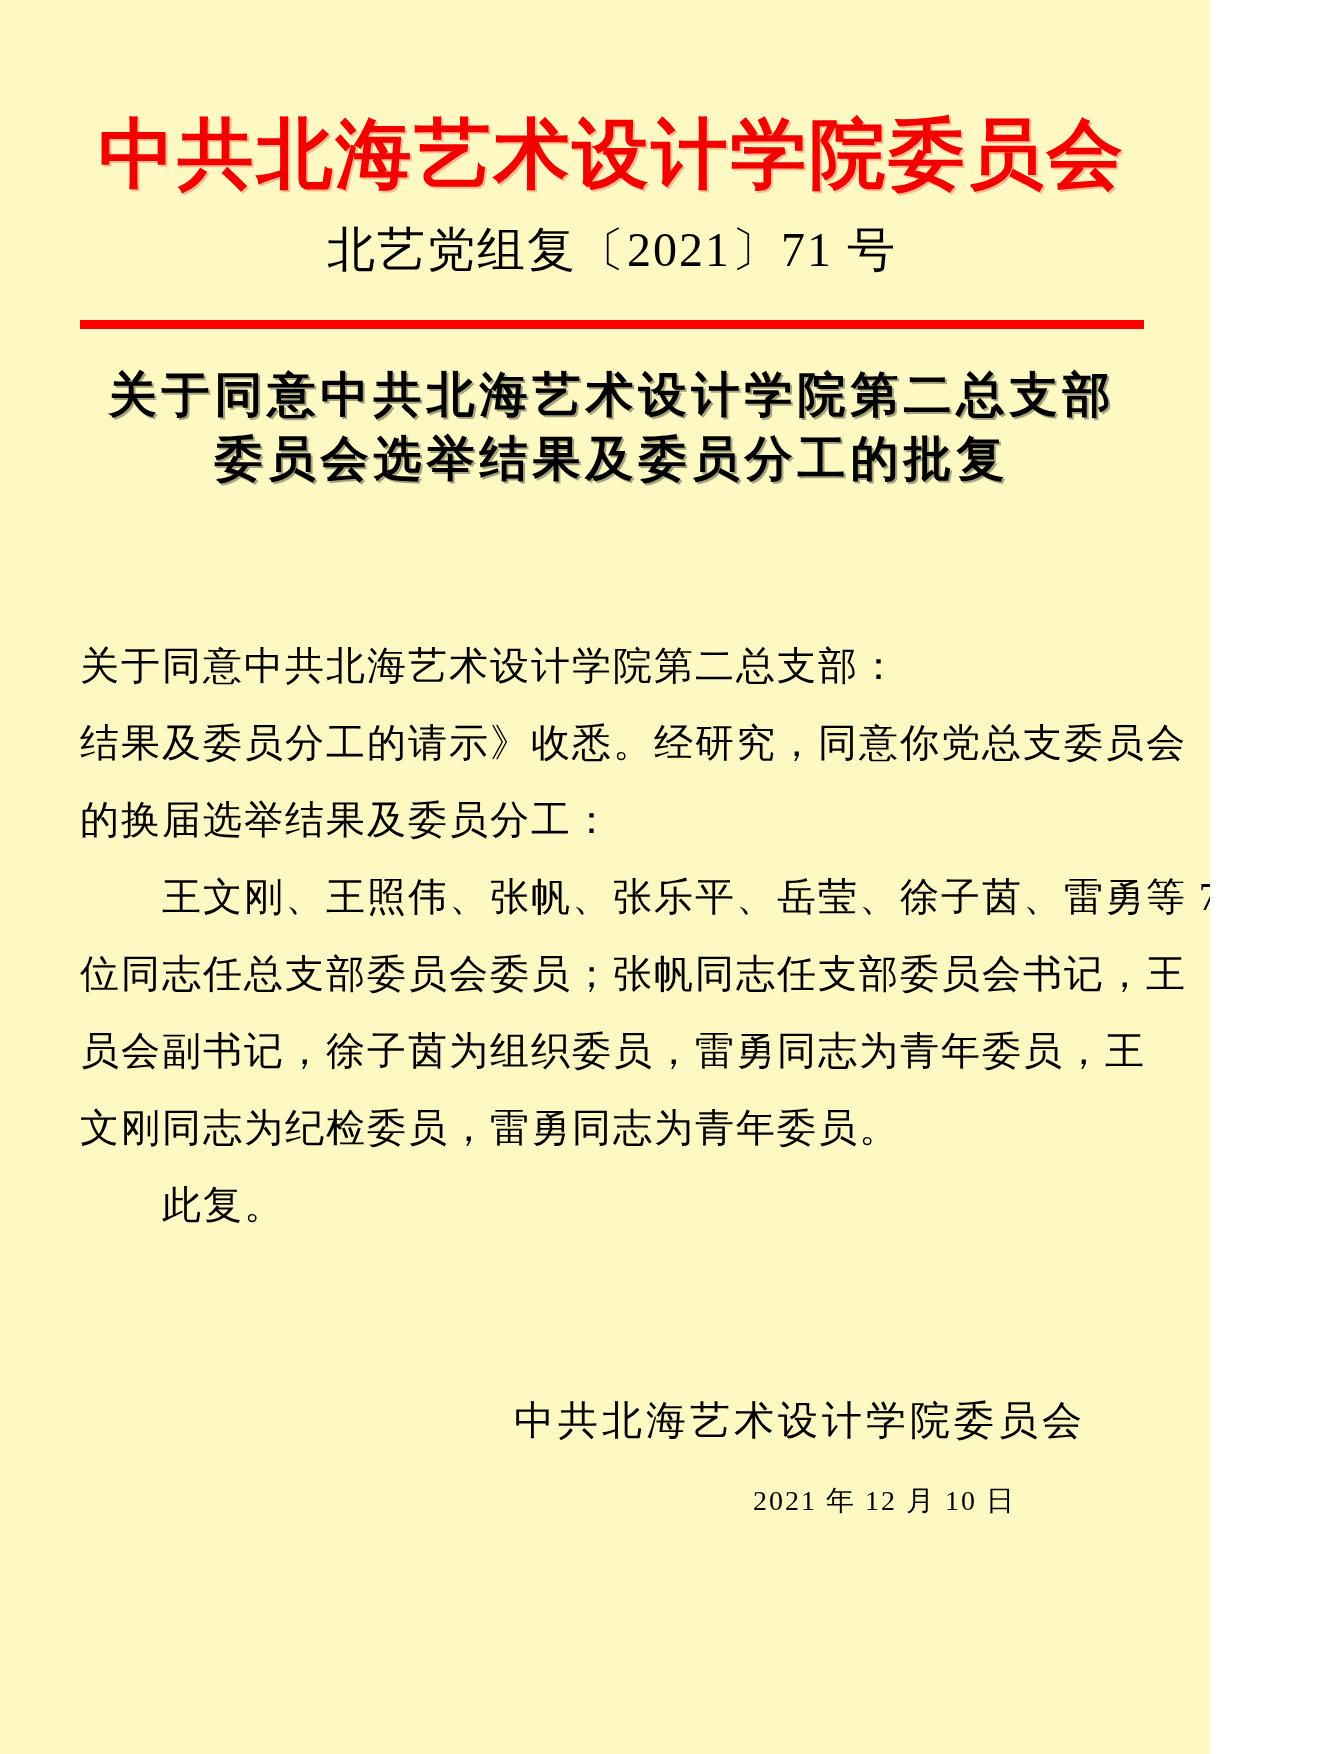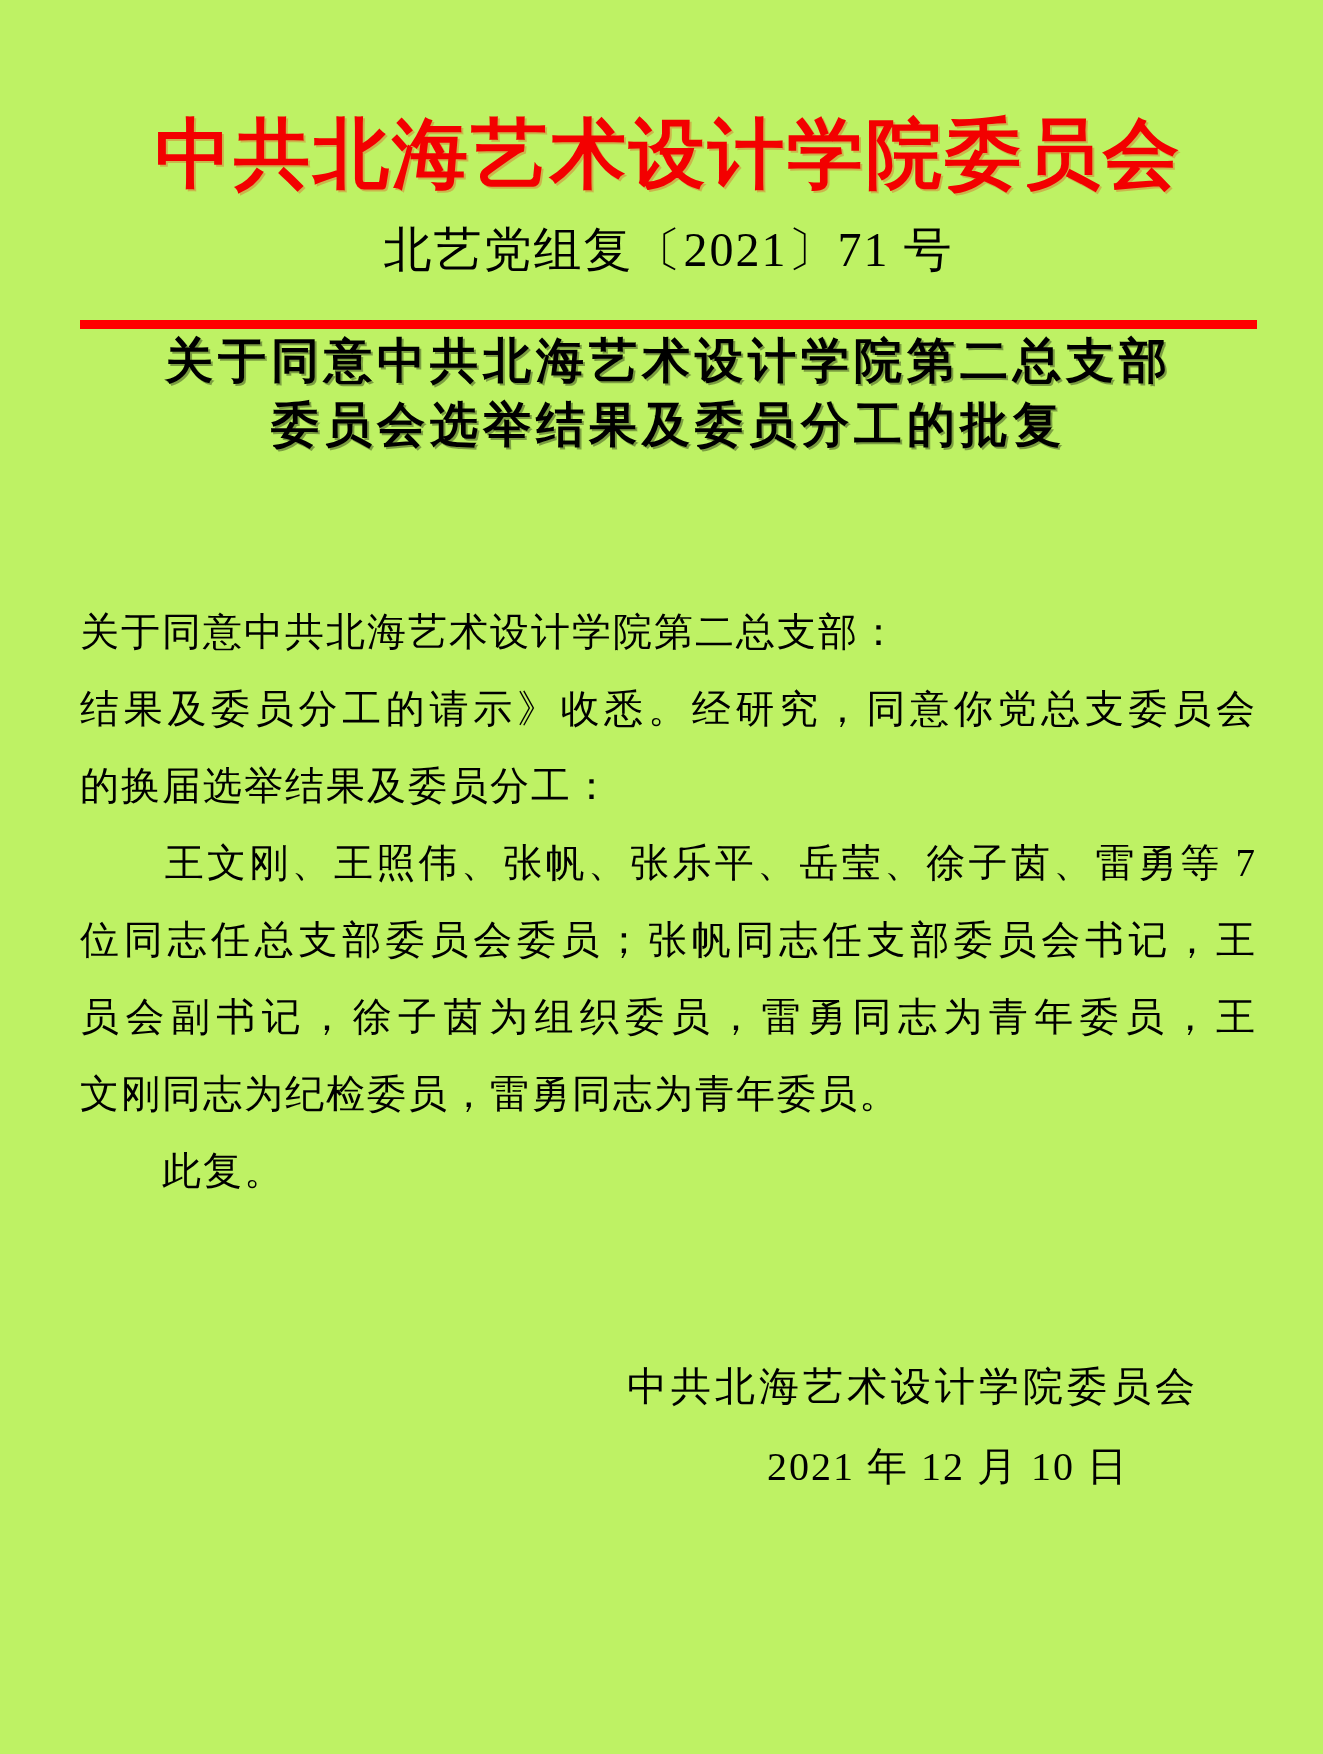--- a/index.html
+++ b/index.html
@@ -2,23 +2,23 @@
 <html style="--accent-red: #f30000; --rule-red: #ff0000;"><head>
 <meta charset="utf-8">
 <style>
   html, body {
     margin: 0;
     padding: 0;
     background: #ffffff;
   }
   .page {
     position: relative;
-    width: 1323px;
+    width: 1210px;
     height: 1754px;
-    background: #bef264;
+    background: #fef9c3;
     box-sizing: border-box;
     padding: 0 66px 0 80px;
     font-family: "Liberation Serif", serif;
     color: #000000;
     overflow: hidden;
   }
   .red-header {
     margin-top: 104px;
     font-size: 76px;
     line-height: 100px;
@@ -35,20 +35,21 @@
     line-height: 44px;
     text-align: center;
     letter-spacing: 2px;
   }
   .red-rule {
     margin-top: 48px;
     height: 9px;
     background: var(--rule-red, #ff0000);
   }
   .doc-title {
+    margin-top: 34px;
     text-align: center;
     font-weight: 900;
     font-size: 48px;
     line-height: 64px;
     letter-spacing: 5px;
     text-shadow: 2px 2px 0 rgba(0, 0, 0, 0.35);
     white-space: nowrap;
   }
   .document-body {
     margin-top: 136px;
@@ -68,21 +69,21 @@
     margin-top: 153px;
     font-size: 40px;
     line-height: 50px;
     letter-spacing: 4px;
     text-align: right;
     padding-right: 58px;
     white-space: nowrap;
   }
   .date-line {
     margin-top: 30px;
-    font-size: 40px;
+    font-size: 28px;
     line-height: 50px;
     letter-spacing: 2px;
     text-align: right;
     padding-right: 128px;
     white-space: nowrap;
   }
 </style>
 </head>
 <body>
 

